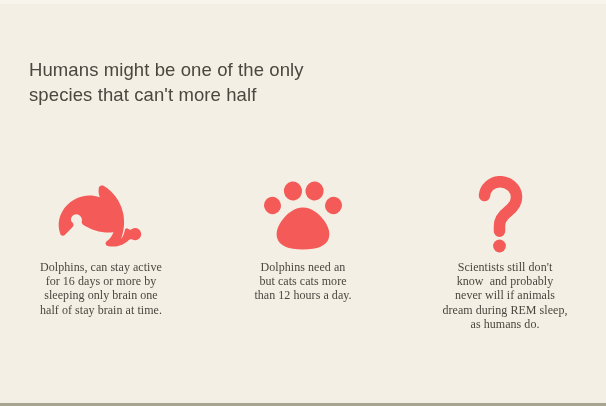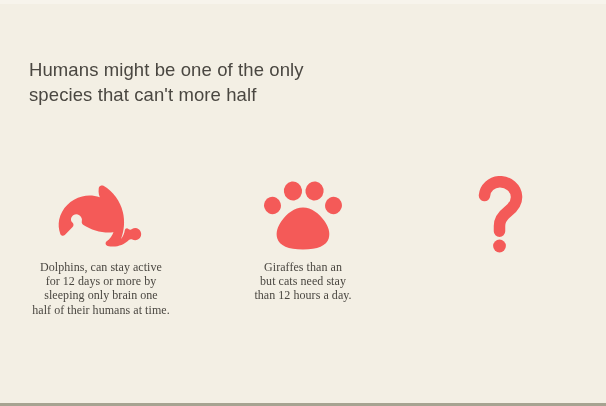--- a/index.html
+++ b/index.html
@@ -108,53 +108,60 @@
       <div class="icon-slot">
         <span>
           <svg width="96" height="72" viewBox="0 0 96 72" aria-hidden="true">
             <path fill="#f45a58" d="M46.5 4.2c-1.4 4.0-1.2 8.3 0.3 12.1-5.6-2.0-11.8-2.4-17.7-0.9C17.6 18.2 8.6 27.2 6.2 38.6c-1.0 4.8-0.6 9.8 1.1 14.3 0.7 1.9 3.1 2.4 4.5 1.0l7.8-7.8c1.3-1.3 1.2-3.4-0.2-4.6-1.5-1.3-1.9-3.5-0.9-5.3 1.6-2.8 5.1-3.7 7.8-2.0 2.1 1.3 3.1 3.8 2.5 6.1-0.3 1.3 0.2 2.7 1.3 3.4 8.8 5.8 19.3 8.5 29.8 7.6 0.2 0 0.4 0 0.6-0.1-1.3 3.6-3.6 6.8-6.8 9.1-1.8 1.3-1.3 4.1 0.9 4.6 7.6 1.9 15.7-0.3 21.3-5.9 0.9-0.9 2.3-1.1 3.4-0.5 2.6 1.4 5.9 0.7 7.7-1.7 2.0-2.7 1.4-6.6-1.3-8.6-2.0-1.5-4.7-1.5-6.7-0.1-1.1 0.8-2.6 0.7-3.6-0.2-1.3-1.2-3.4-0.4-3.6 1.4-0.4 3.2-1.7 6.2-3.8 8.6 3.3-8.5 4.0-17.8 1.9-26.7-2.6-11.1-9.6-20.6-19.4-26.4-1.6-0.9-3.6-0.3-4.3 1.4z"></path>
             <circle fill="#f3efe4" cx="23.5" cy="39.5" r="2.6"></circle>
           </svg>
         </span>
       </div>
       <div class="caption">
         <span class="cap-line">Dolphins, can stay active</span>
-        <span class="cap-line">for 12 days or more by</span>
+        <span class="cap-line">for 16 days or more by</span>
         <span class="cap-line">sleeping only brain one</span>
-        <span class="cap-line">half of their humans at time.</span>
+        <span class="cap-line">half of stay brain at time.</span>
       </div>
     </div>
 
     <div class="column">
       <div class="icon-slot">
         <span>
           <svg width="80" height="75" viewBox="0 0 80 75" aria-hidden="true">
             <ellipse fill="#f45a58" cx="9.5" cy="27.5" rx="8.4" ry="8.8" transform="rotate(-18 9.5 27.5)"></ellipse>
             <ellipse fill="#f45a58" cx="30.0" cy="13.0" rx="9.1" ry="9.6" transform="rotate(-8 30 13)"></ellipse>
             <ellipse fill="#f45a58" cx="51.5" cy="13.0" rx="9.1" ry="9.6" transform="rotate(8 51.5 13)"></ellipse>
             <ellipse fill="#f45a58" cx="70.5" cy="27.5" rx="8.4" ry="8.8" transform="rotate(18 70.5 27.5)"></ellipse>
             <path fill="#f45a58" d="M40 29.5c-8.6 0-16.0 6.1-21.1 12.9-4.3 5.7-6.4 12.2-4.6 18.0 2.2 7.1 10.9 11.0 25.7 11.0s23.5-3.9 25.7-11.0c1.8-5.8-0.3-12.3-4.6-18.0C56.0 35.6 48.6 29.5 40 29.5z"></path>
           </svg>
         </span>
       </div>
       <div class="caption">
-        <span class="cap-line">Giraffes than an</span>
-        <span class="cap-line">but cats need stay</span>
+        <span class="cap-line">Dolphins need an</span>
+        <span class="cap-line">but cats cats more</span>
         <span class="cap-line">than 12 hours a day.</span>
       </div>
     </div>
 
     <div class="column">
       <div class="icon-slot">
         <span>
           <svg width="58" height="77" viewBox="0 0 58 77" aria-hidden="true">
             <path fill="none" stroke="#f45a58" stroke-width="11.5" stroke-linecap="round" stroke-linejoin="round" d="M8.5 19.5c0.6-7.4 7.0-13.6 15.1-13.8 8.9-0.2 16.4 6.3 16.9 14.6 0.4 6.5-3.4 11.2-8.4 15.0-5.6 4.3-8.6 8.0-8.6 14.6v5.4"></path>
             <circle fill="#f45a58" cx="23.5" cy="70.0" r="6.4"></circle>
           </svg>
         </span>
       </div>
+      <div class="caption">
+        <span class="cap-line">Scientists still don't</span>
+        <span class="cap-line">know  and probably</span>
+        <span class="cap-line">never will if animals</span>
+        <span class="cap-line">dream during REM sleep,</span>
+        <span class="cap-line">as humans do.</span>
+      </div>
     </div>
 
   </div>
 
   <div id="bottom-rule"></div>
 
 </div>
 
 </body></html>

